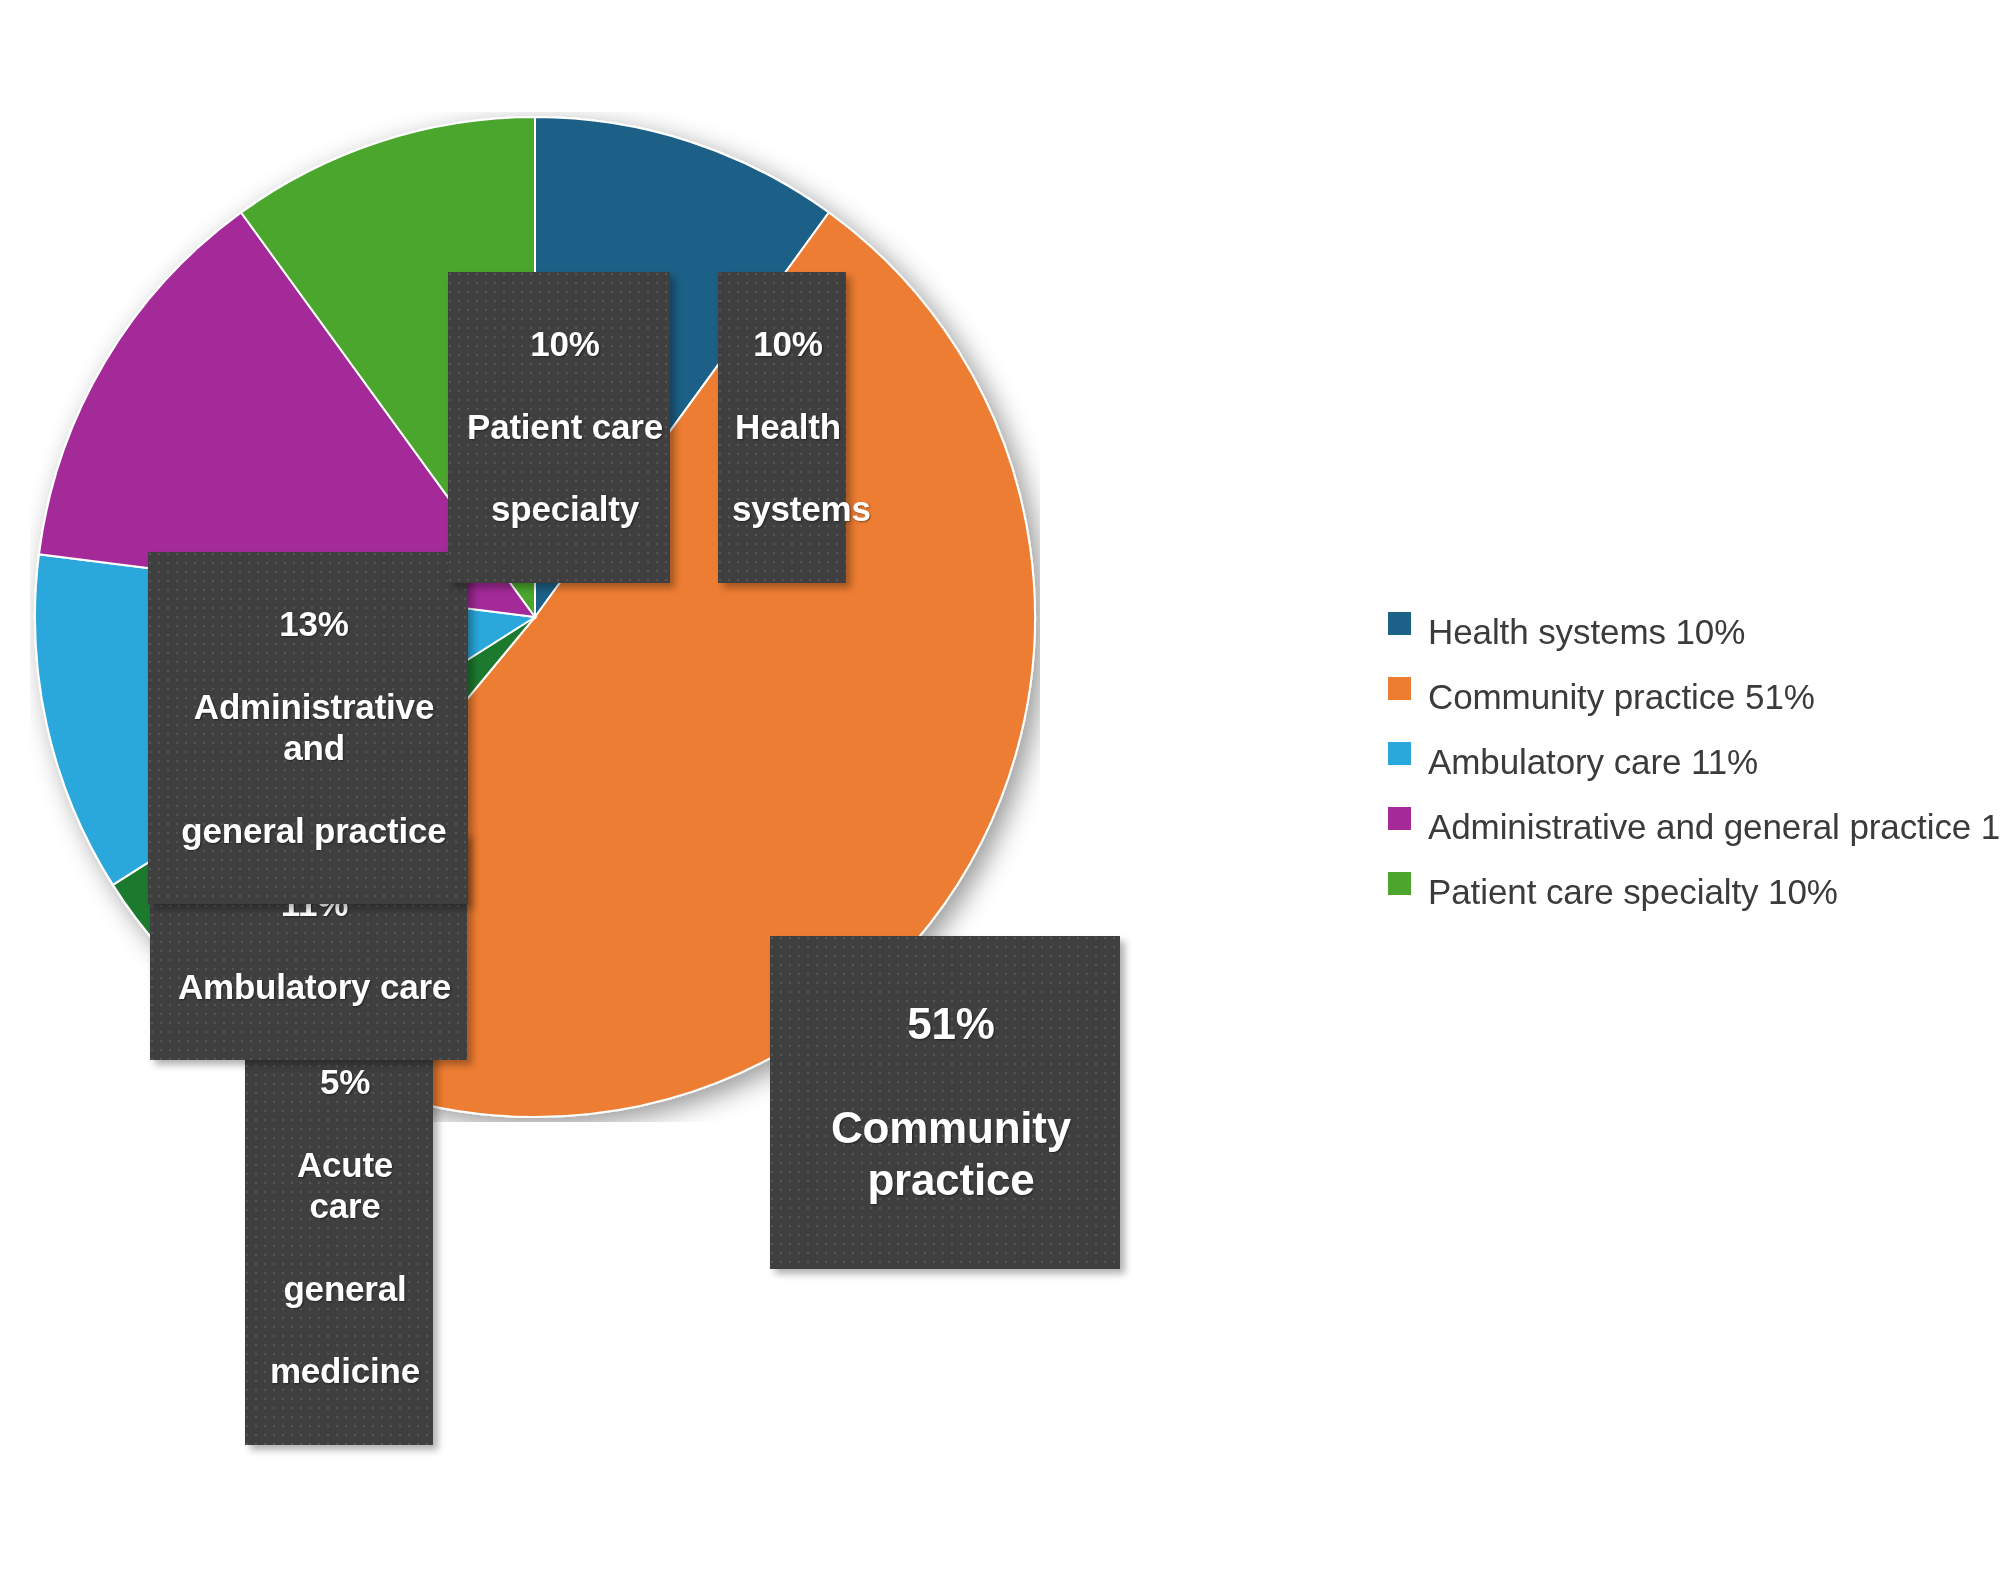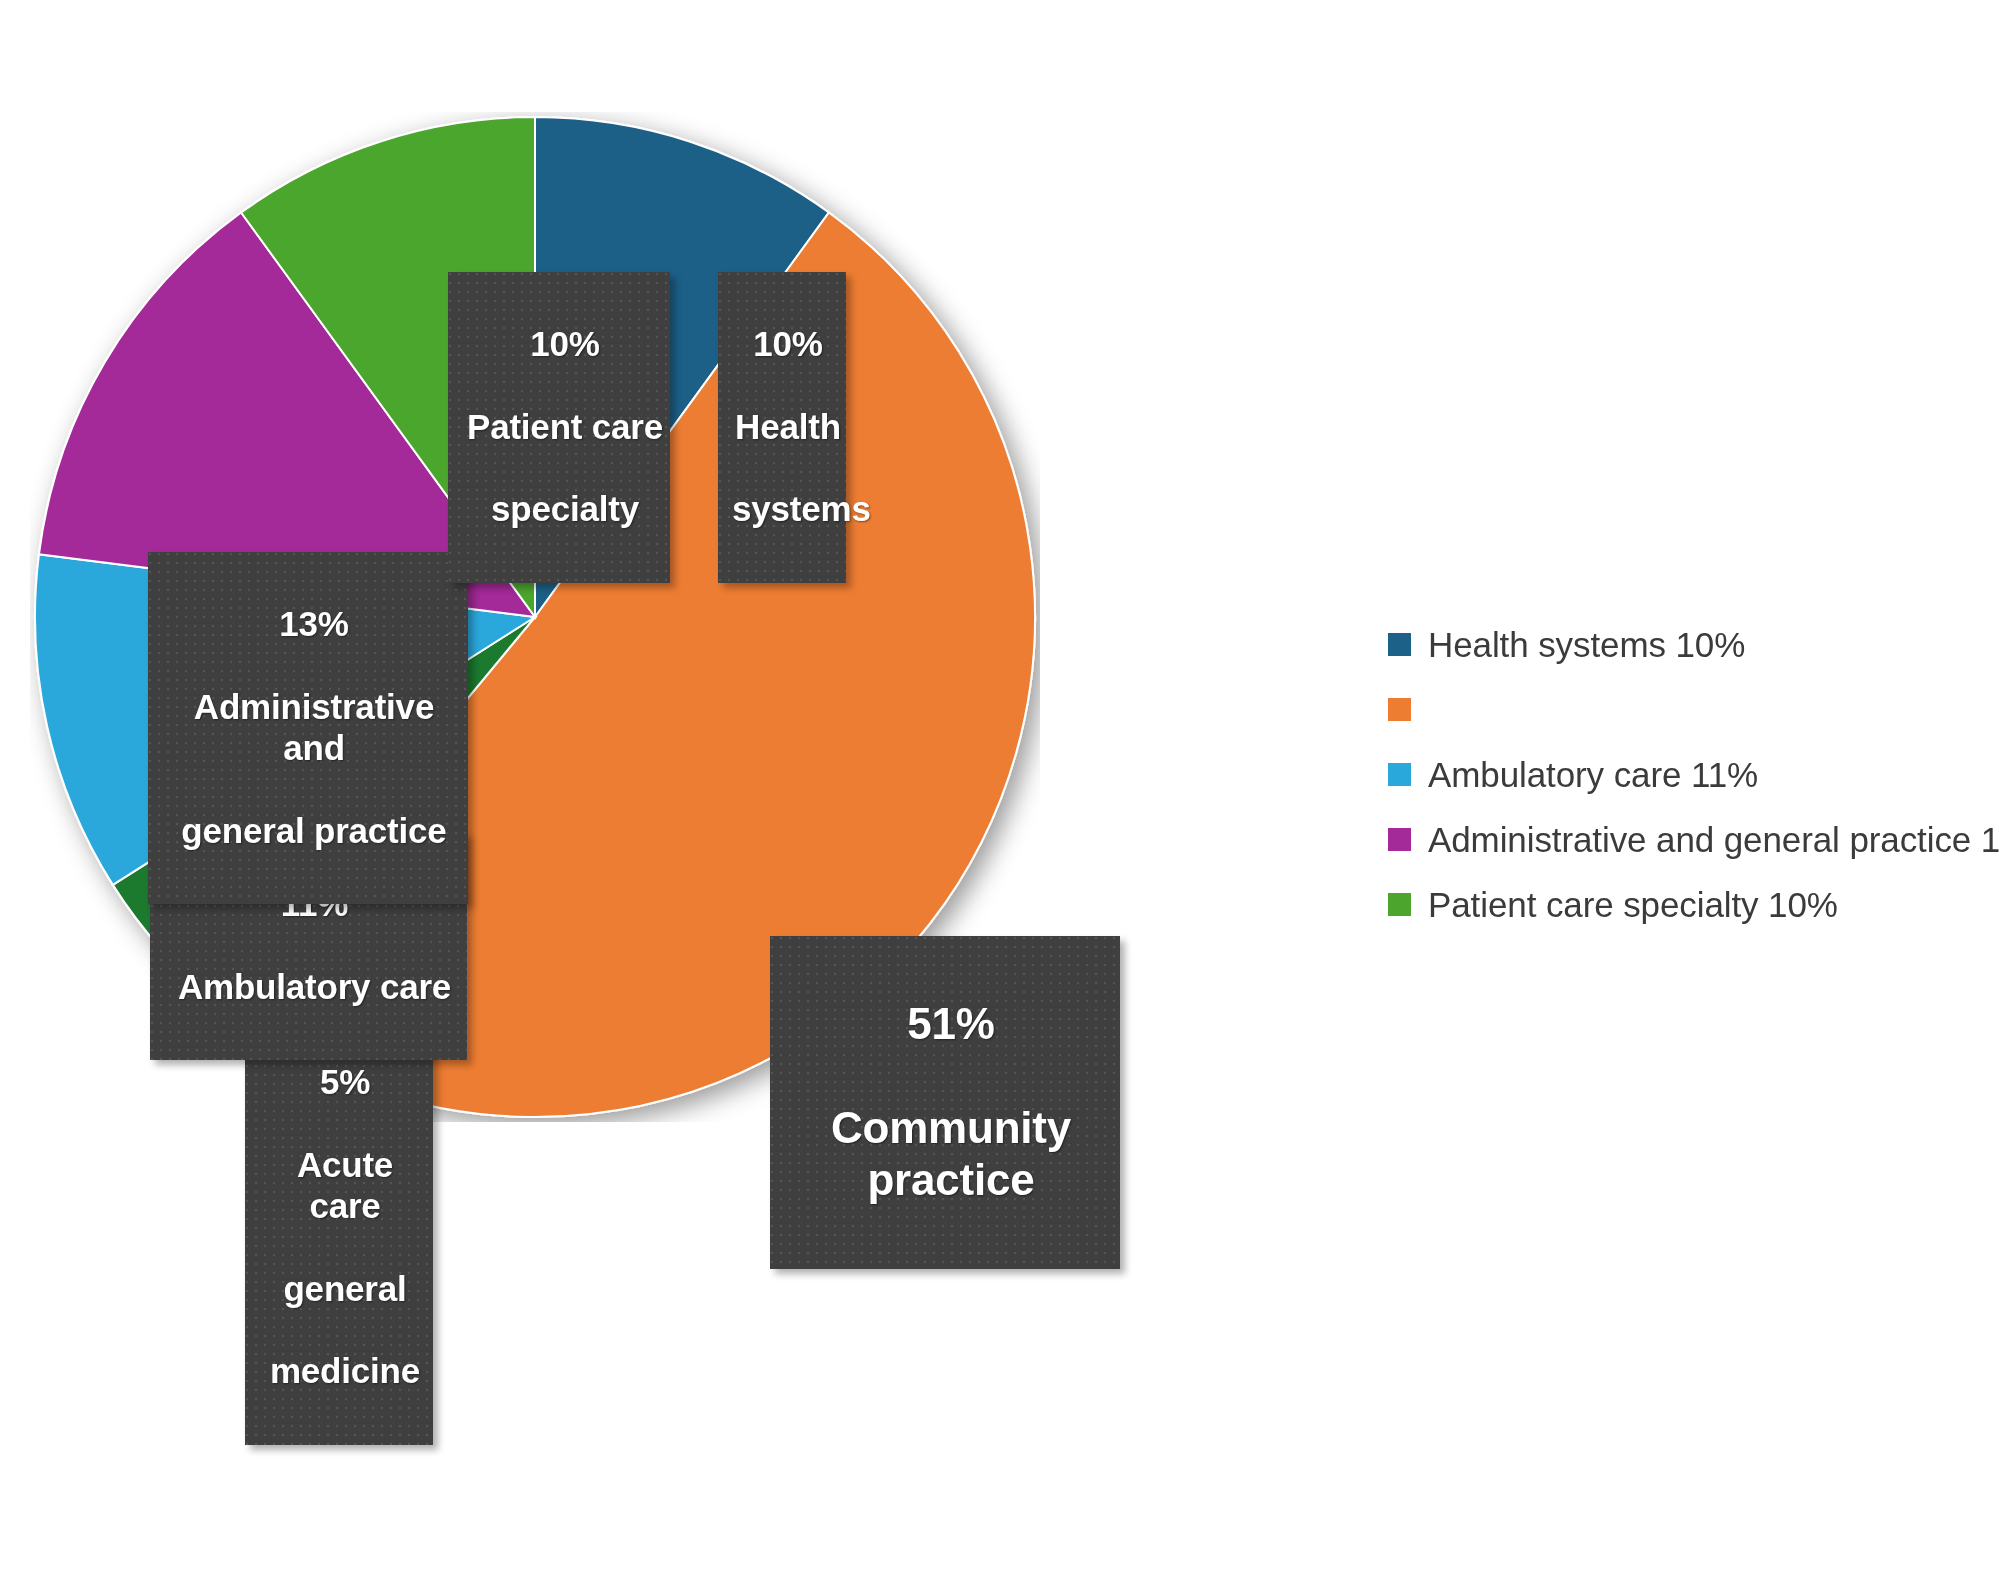--- a/index.html
+++ b/index.html
@@ -67,21 +67,20 @@
 
   
   #legend {
     position: absolute;
     left: 1388px;
     top: 612px;
     width: 600px;
   }
   .legend-row {
     display: flex;
-    align-items: center;
     height: 65px;
   }
   .legend-swatch {
     width: 23px;
     height: 23px;
     flex: 0 0 23px;
     margin-right: 17px;
   }
   .legend-text {
     font-size: 35px;
@@ -148,20 +147,21 @@
     <span class="pl-line">specialty</span>
   </div>
 
   <div id="legend">
       <div class="legend-row">
         <span class="legend-swatch" style="background: rgb(28, 97, 135);"></span>
         <span class="legend-text">Health systems 10%</span>
       </div>
       <div class="legend-row">
         <span class="legend-swatch" style="background: rgb(237, 125, 49);"></span>
+        <span class="legend-text">Community practice 51%</span>
       </div>
       <div class="legend-row">
         <span class="legend-swatch" style="background: rgb(41, 168, 220);"></span>
         <span class="legend-text">Ambulatory care 11%</span>
       </div>
       <div class="legend-row">
         <span class="legend-swatch" style="background: rgb(163, 42, 152);"></span>
         <span class="legend-text">Administrative and general practice 13%</span>
       </div>
       <div class="legend-row">

